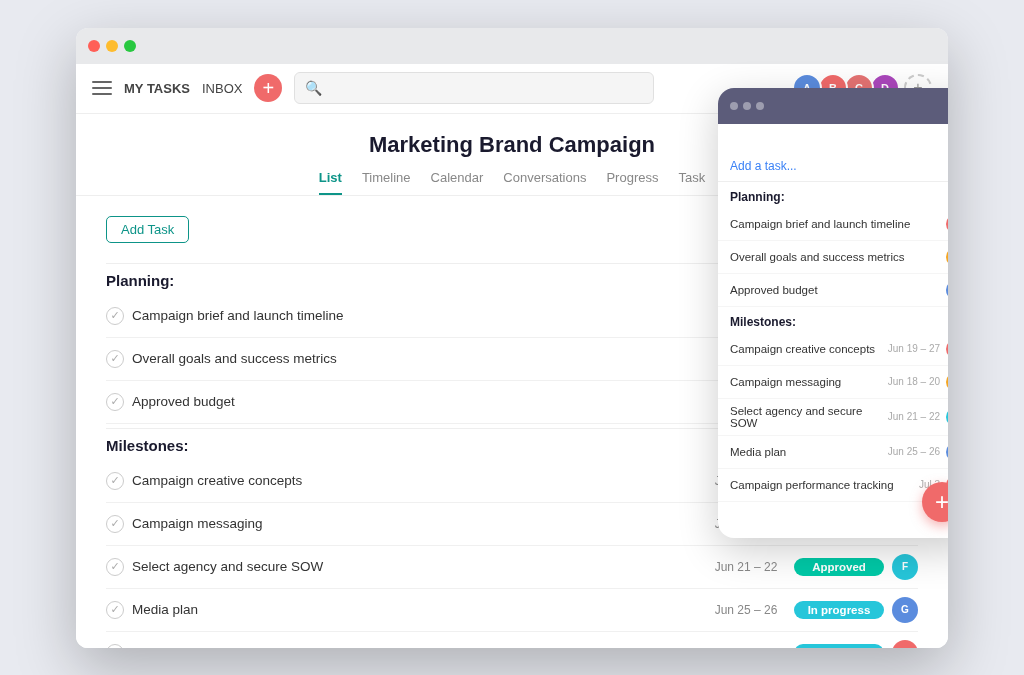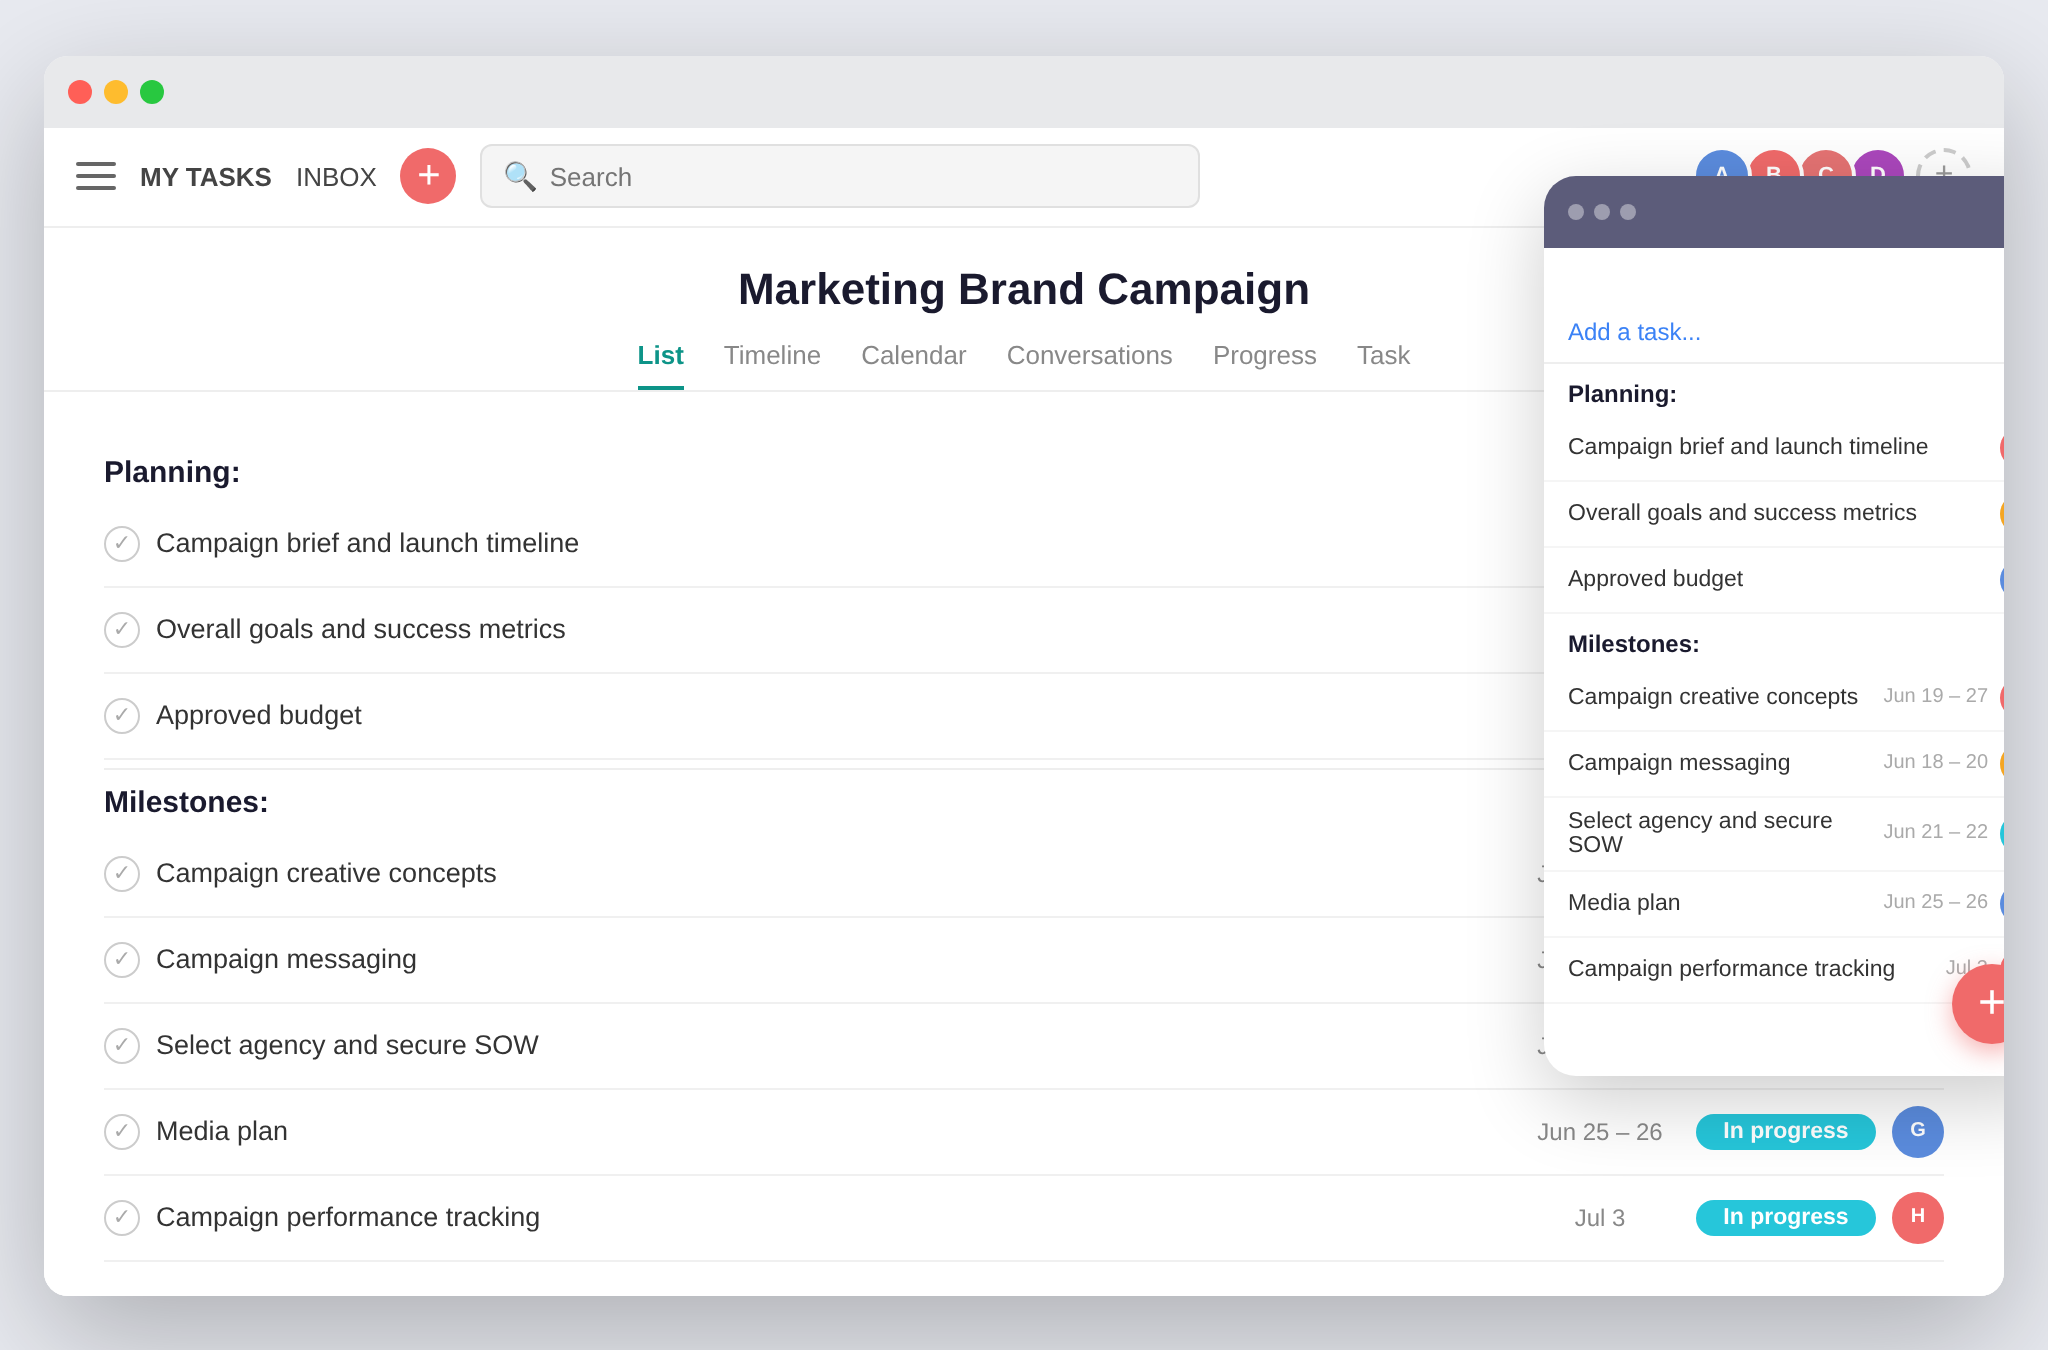--- a/index.html
+++ b/index.html
@@ -9,21 +9,21 @@
       width: 1024px;
       height: 675px;
       overflow: hidden;
       display: flex;
       align-items: center;
       justify-content: center;
     }
 
     
     .browser-window {
-      width: 980px;
+      width: 872px;
       height: 620px;
       background: #f5f6f8;
       border-radius: 12px;
       box-shadow: 0 20px 60px rgba(0,0,0,0.25);
       overflow: hidden;
       position: relative;
     }
 
     .browser-titlebar {
       background: #e8e9eb;
@@ -283,21 +283,20 @@
         <div class="hamburger-icon">
           <span></span>
             <span></span>
             <span></span>
         </div>
         <span class="nav-my-tasks">MY TASKS</span>
         <span class="nav-inbox">INBOX</span>
         <div class="add-btn">+</div>
         <div class="search-bar">
           <span class="search-icon">🔍</span>
-          <input class="search-input" type="text" placeholder="Search" style="">
         </div>
         <div class="nav-right">
           <div class="avatar" style="background:#5b8cde;z-index:4">A</div>
           <div class="avatar" style="background:#f06a6a;z-index:3">B</div>
           <div class="avatar" style="background:#e57373;z-index:2">C</div>
           <div class="avatar" style="background:#ab47bc;z-index:1">D</div>
           <div class="add-member-btn">+</div>
         </div>
       </div>
 
@@ -308,20 +307,27 @@
           <span class="tab">Timeline</span>
           <span class="tab">Calendar</span>
           <span class="tab">Conversations</span>
           <span class="tab">Progress</span>
           <span class="tab">Task</span>
         </div>
       </div>
 
       <div class="content-area">
 
+        <div class="task-toolbar">
+          <button class="add-task-btn">Add Task</button>
+          <div class="toolbar-spacer"></div>
+          <span class="col-due">Due</span>
+          <span class="col-status">Status</span>
+          <span class="assignee-icon">👤</span>
+        </div>
 
         <div class="section-header">Planning:</div>
         <div class="task-row">
           <div class="task-check">✓</div>
           <span class="task-name">Campaign brief and launch timeline</span>
           <span class="task-due"></span>
           <span class="status-badge badge-approved">Approved</span>
           <div class="task-avatar" style="background:#f06a6a">C</div>
         </div>
         <div class="task-row">

